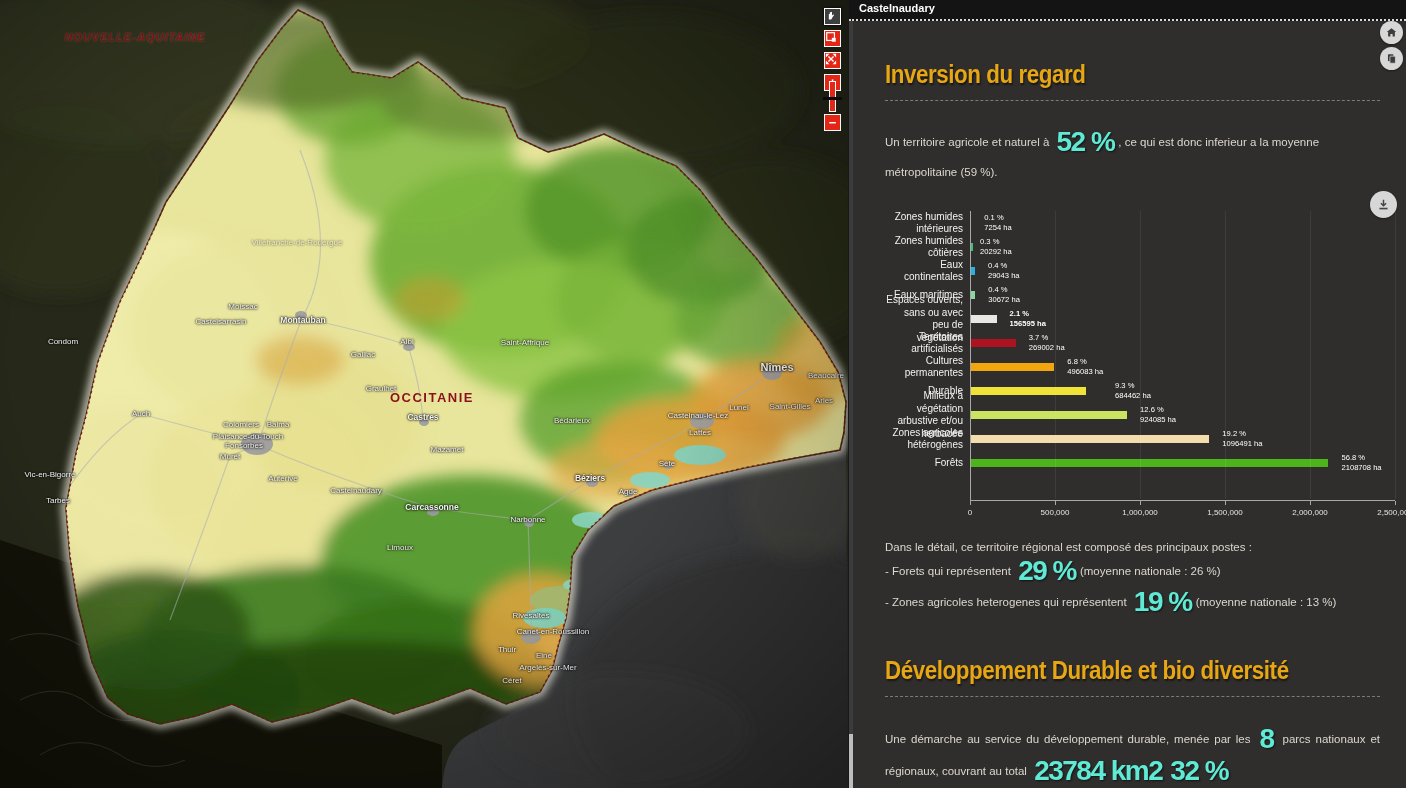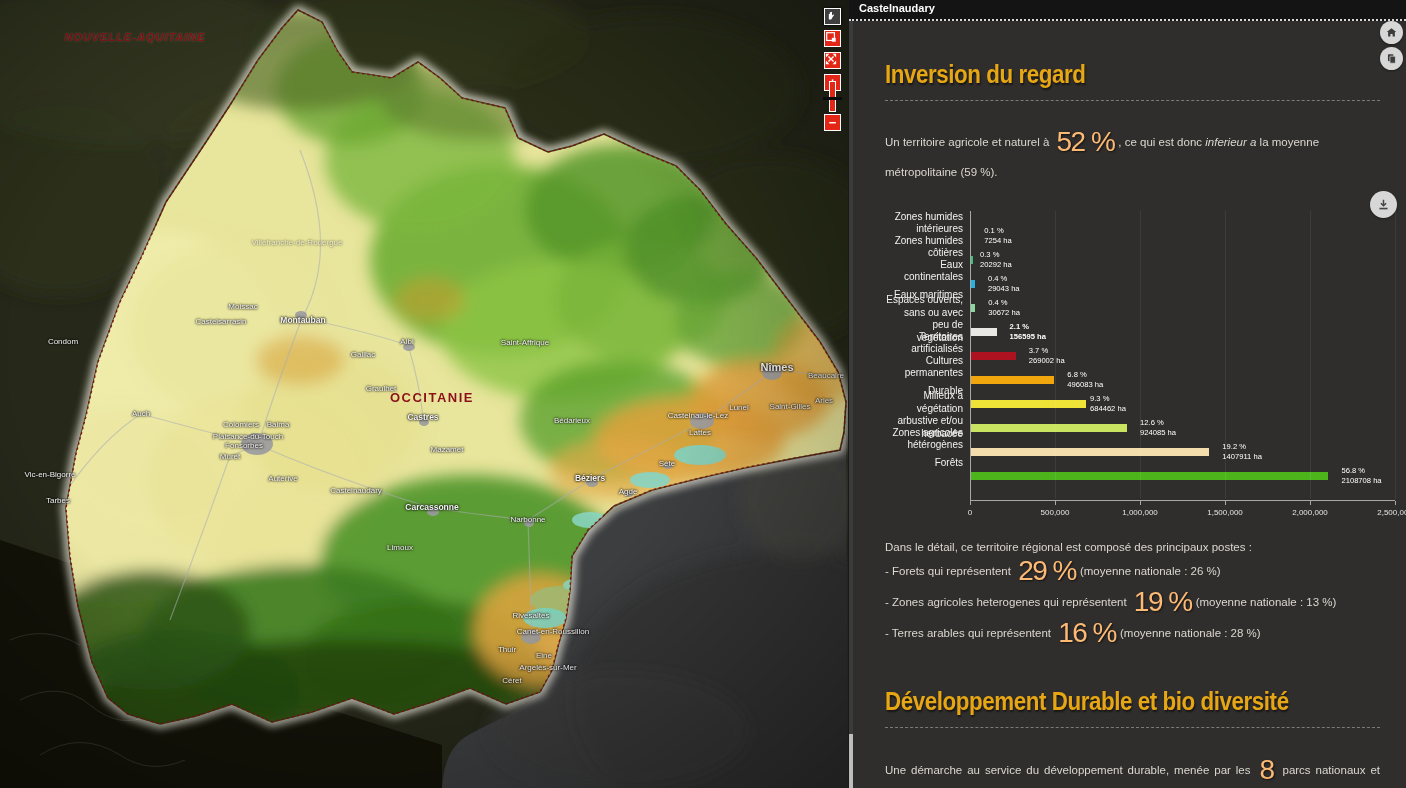--- a/index.html
+++ b/index.html
@@ -50,31 +50,31 @@
   h1.section{color:#e7a613;font-size:26px;font-weight:bold;margin:38px 0 10px;white-space:nowrap;
              text-shadow:1px 2px 2px rgba(0,0,0,.55);}
   h1.section .squeeze{display:inline-block;transform:scaleX(.86);transform-origin:0 50%;letter-spacing:-.5px;}
   hr.rule{border:none;border-top:1px dashed #7b7b7b;margin:0 22px 0 0;}
 
   .para{font-size:11.5px;color:#dcd7cf;margin:0 22px 0 0;}
   .p-intro{margin-top:26px;line-height:30px;}
   .p-detail{margin-top:20px;line-height:16px;}
   .bullet{font-size:11.5px;color:#dcd7cf;line-height:30px;margin:1px 22px 0 0;}
   .p-bottom{margin-top:26px;line-height:32px;text-align:justify;}
-  .bignum{font-weight:normal;color:#fdba74;font-size:28px;letter-spacing:-1.5px;padding:0 4px;
+  .bignum{font-weight:bold;color:#5eead4;font-size:28px;letter-spacing:-1.5px;padding:0 4px;
           vertical-align:-5px;text-shadow:1px 1px 2px rgba(0,0,0,.6);line-height:0;}
-  .it{font-style:italic;}
+  .it{}
 
   
   #chart{position:relative;margin-top:24px;width:510px;height:308px;}
   #chart-rows{position:absolute;left:0;top:0;width:510px;}
   .crow{display:flex;height:24px;}
   .clbl{width:85px;padding-right:7px;box-sizing:border-box;font-size:10px;color:#f2f2f2;
         display:flex;align-items:center;justify-content:flex-end;text-align:right;line-height:1.25;}
-  .ctrack{position:relative;width:425px;margin-top:13px;}
+  .ctrack{position:relative;width:425px;}
   .cbar{position:absolute;left:0;top:8px;height:8px;}
   .cval{position:absolute;top:2px;font-size:7.6px;color:#fff;line-height:1.3;white-space:nowrap;}
   .cgrid{position:absolute;width:1px;top:0;height:288px;background:rgba(255,255,255,.07);}
   .caxisv{position:absolute;left:85px;top:0;height:289px;width:1px;background:#a8a8a8;}
   .caxish{position:absolute;left:85px;width:425px;height:1px;top:289px;background:#a8a8a8;}
   .ctickmark{position:absolute;top:290px;width:1px;height:4px;background:#a8a8a8;}
   .cticklbl{position:absolute;top:297px;font-size:8px;color:#e3e3e3;transform:translateX(-50%);white-space:nowrap;}
   #btn-download{position:absolute;right:-2px;top:-20px;width:27px;height:27px;}
 </style>
 </head>
@@ -364,21 +364,21 @@
               <div class="cval" style="left: 97.3341px;">
                 <div>6.8 %</div>
                 <div>496083 ha</div>
               </div>
             </div>
           </div>
           <div class="crow">
             <div class="clbl">Durable</div>
             <div class="ctrack">
               <div class="cbar" style="width: 116.359px; background: rgb(239, 227, 56);"></div>
-              <div class="cval" style="left: 120px;">
+              <div class="cval" style="left: 145px;">
                 <div>9.3 %</div>
                 <div>684462 ha</div>
               </div>
             </div>
           </div>
           <div class="crow">
             <div class="clbl">Milieux à végétation arbustive et/ou herbacée</div>
             <div class="ctrack">
               <div class="cbar" style="width: 157.094px; background: rgb(200, 228, 96);"></div>
               <div class="cval" style="left: 170.094px;">
@@ -386,21 +386,21 @@
                 <div>924085 ha</div>
               </div>
             </div>
           </div>
           <div class="crow">
             <div class="clbl">Zones agricoles hétérogènes</div>
             <div class="ctrack">
               <div class="cbar" style="width: 239.345px; background: rgb(243, 221, 173);"></div>
               <div class="cval" style="left: 252.345px;">
                 <div>19.2 %</div>
-                <div>1407911 ha</div>
+                <div>1096491 ha</div>
               </div>
             </div>
           </div>
           <div class="crow">
             <div class="clbl">Forêts</div>
             <div class="ctrack">
               <div class="cbar" style="width: 358.48px; background: rgb(78, 180, 28);"></div>
               <div class="cval" style="left: 371.48px;">
                 <div>56.8 %</div>
                 <div>2108708 ha</div>
@@ -432,21 +432,20 @@
         <div class="ctickmark" style="left: 510px;"></div>
         <div class="cticklbl" style="left: 510px;">2,500,000</div>
         <div class="caxisv"></div>
         <div class="caxish"></div>
       </div>
 
     <p class="para p-detail">Dans le détail, ce territoire régional est composé des principaux postes :</p>
 
     <p class="bullet"><span>- Forets qui représentent </span><span class="bignum">29 %</span><span>(moyenne nationale : 26 %)</span></p>
     <p class="bullet"><span>- Zones agricoles heterogenes qui représentent </span><span class="bignum">19 %</span><span>(moyenne nationale : 13 %)</span></p>
-    <p class="bullet"><span>- Terres arables qui représentent </span><span class="bignum">16 %</span><span>(moyenne nationale : 28 %)</span></p>
 
     <h1 class="section">
       <span class="squeeze">Développement Durable et bio diversité</span>
     </h1>
     <hr class="rule">
 
     <p class="para p-bottom"><span>Une démarche au service du développement durable, menée par les </span><span class="bignum">8</span><span> parcs nationaux et régionaux, couvrant au total </span><span class="bignum">23784 km2</span><span class="bignum">32 %</span></p>
   </div>
 
   <div class="scroll-track"></div>

